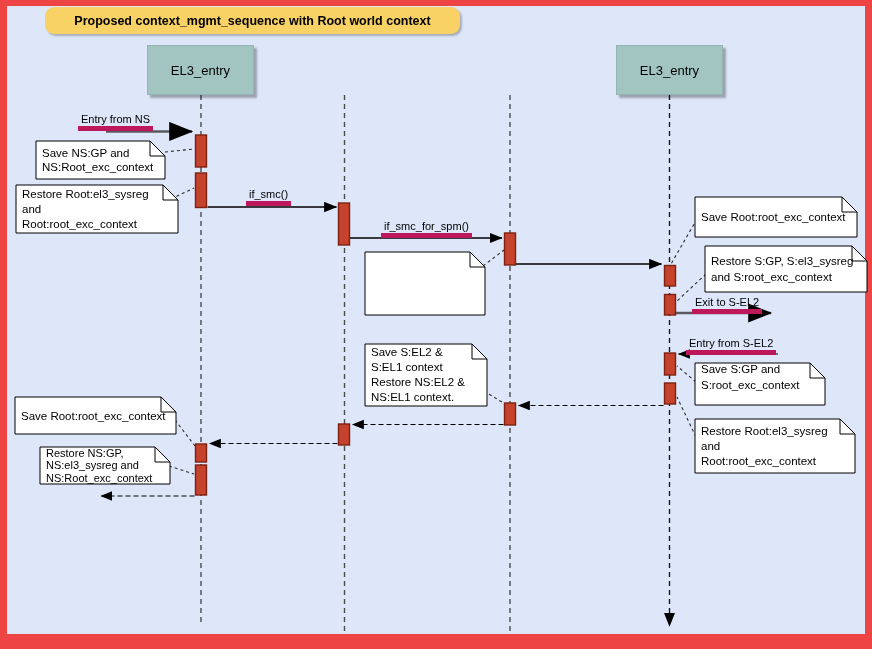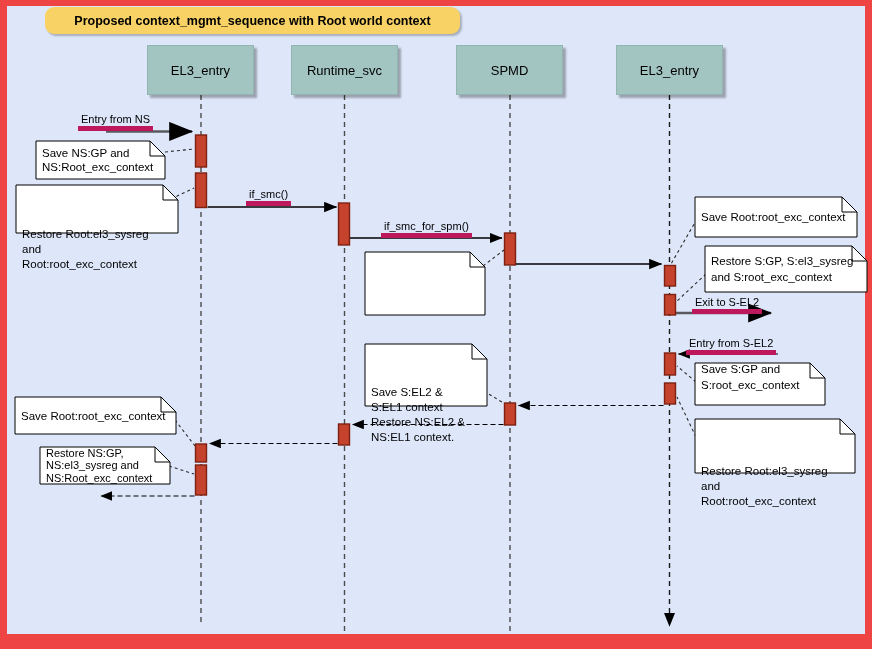--- a/index.html
+++ b/index.html
@@ -11,21 +11,21 @@
          display:flex;align-items:center;justify-content:center;font-size:12.5px;font-weight:bold;
          color:#000;box-shadow:2px 2px 2px rgba(0,0,0,0.25);}
   .actor{top:45px;width:107px;height:50px;background:#a3c5c2;display:flex;align-items:center;
          justify-content:center;font-size:13px;color:#000;box-shadow:3px 3px 2px rgba(0,0,0,0.3);
          border:1px solid #93b5b2;}
   .msg-label{position:absolute;font-size:11px;color:#000;border-bottom:5px solid #be185d;
          padding:0 3px 1px 3px;line-height:12px;white-space:nowrap;}
   .note-text{display:flex;align-items:center;font-size:11.5px;color:#000;line-height:14px;
          white-space:pre-line;padding:2px 4px 2px 6px;overflow:hidden;}
   .lh12{line-height:12.5px;font-size:11px;}
-  .lh15{line-height:15px;margin-top:40px;}
+  .lh15{line-height:15px;}
   .lh16{line-height:16px;}
 </style>
 </head>
 <body>
 
 <div class="frame">
 
   <svg width="872" height="649" viewBox="0 0 872 649">
     <defs>
       <marker id="mh" markerWidth="11" markerHeight="9" refX="9.5" refY="4" orient="auto">
@@ -109,22 +109,20 @@
       <path d="M15 397 H161 L176 412 V434 H15 Z"></path>
         <path d="M161 397 V412 H176" fill="none"></path>
       <path d="M40 447 H155 L170 462 V484 H40 Z"></path>
         <path d="M155 447 V462 H170" fill="none"></path>
     </g>
   </svg>
 
   <div class="abs title">Proposed context_mgmt_sequence with Root world context</div>
 
   <div class="abs actor" style="left:147px">EL3_entry</div>
-  <div class="abs actor" style="left:291px">Runtime_svc</div>
-  <div class="abs actor" style="left:456px">SPMD</div>
   <div class="abs actor" style="left:616px">EL3_entry</div>
 
   <span class="msg-label" style="left:78px;top:113px">Entry from NS</span>
   <span class="msg-label" style="left:246px;top:188px">if_smc()</span>
   <span class="msg-label" style="left:381px;top:220px">if_smc_for_spm()</span>
   <span class="msg-label" style="left:692px;top:296px">Exit to S-EL2</span>
   <span class="msg-label" style="left:686px;top:337px">Entry from S-EL2</span>
 
   <div class="abs note-text" style="left:36px;top:141px;width:129px;height:38px">Save NS:GP and
 NS:Root_exc_context</div>

